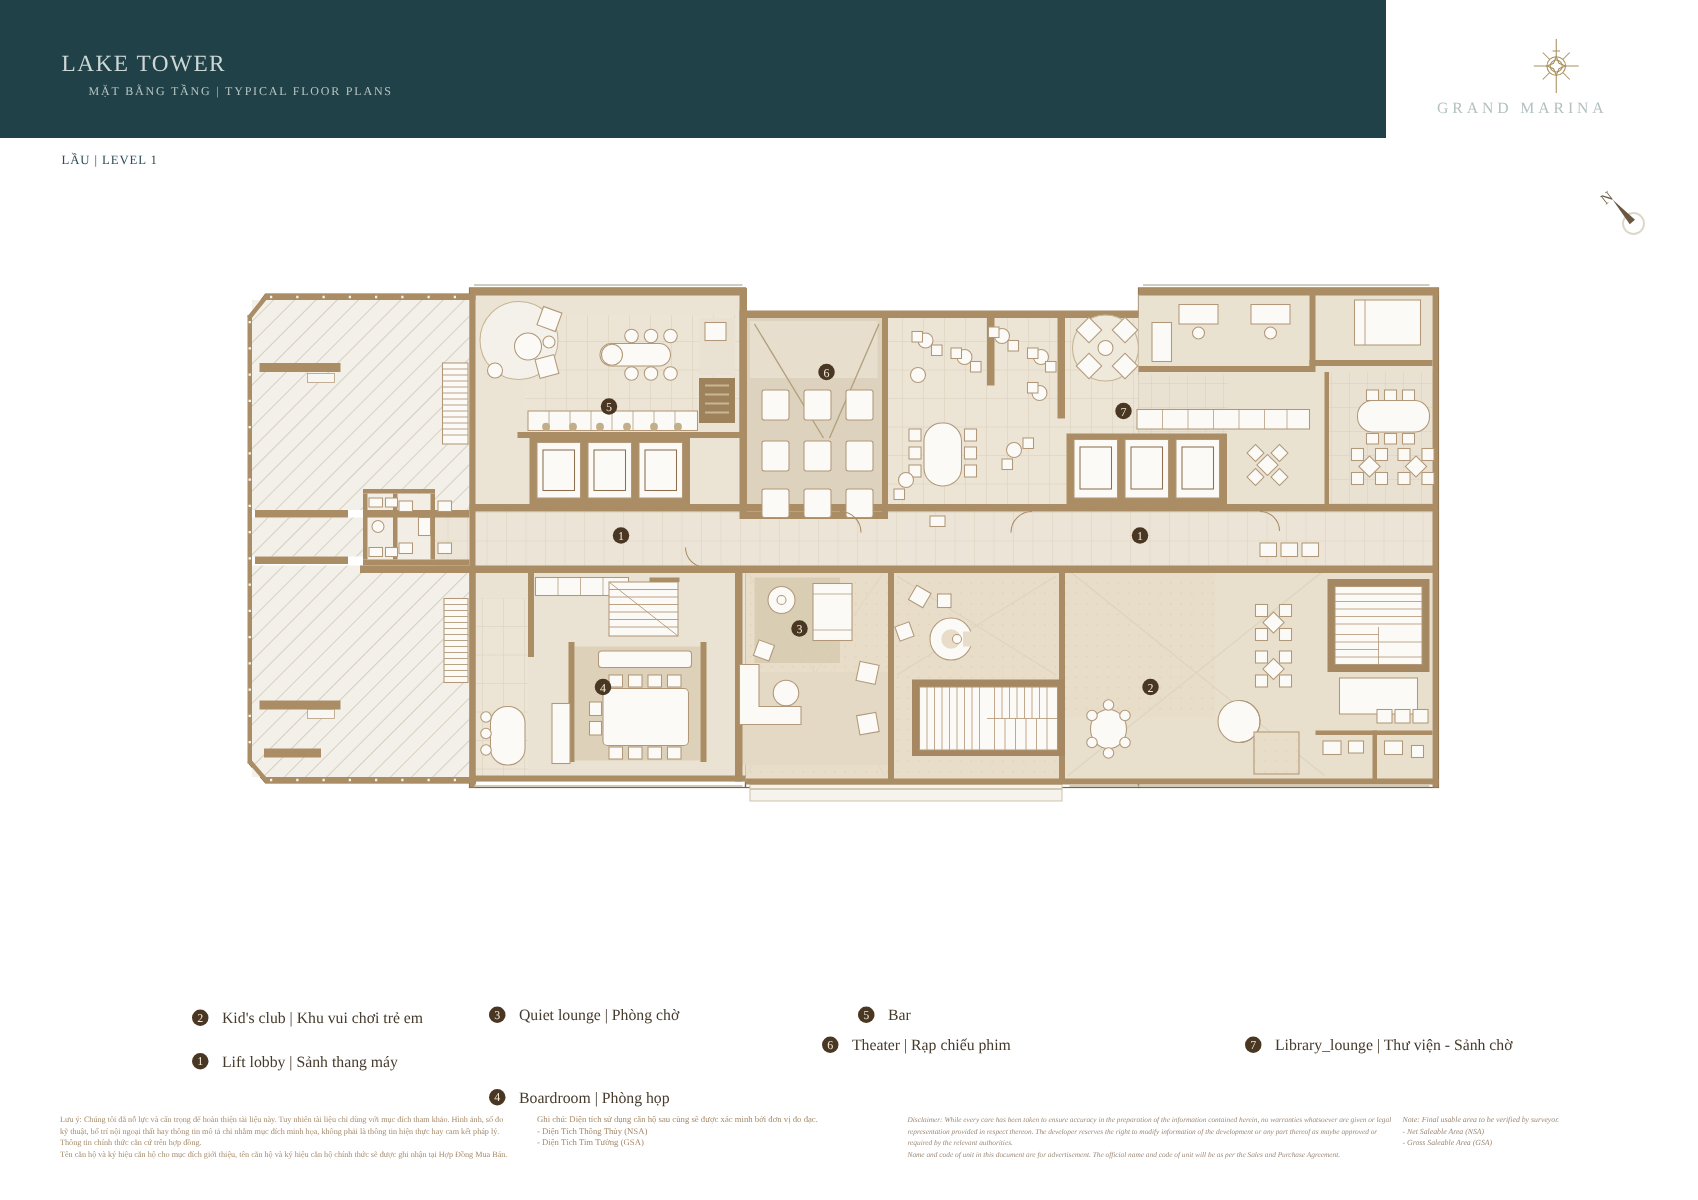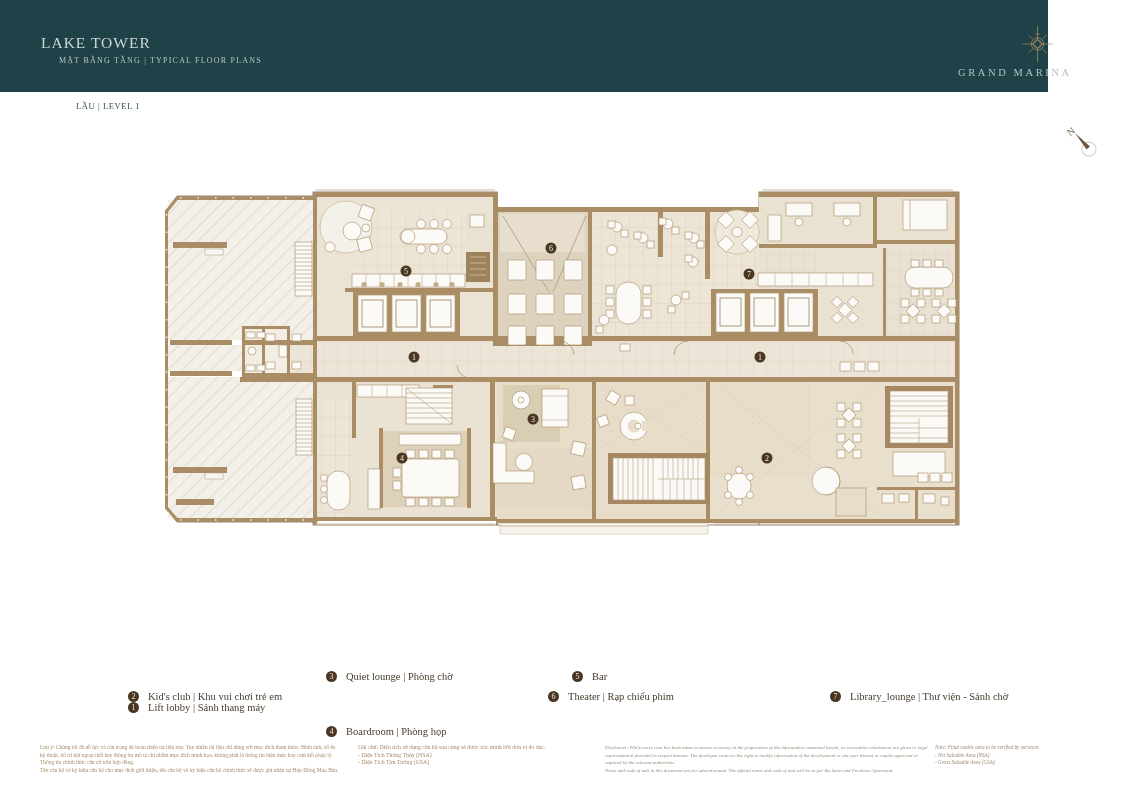--- a/index.html
+++ b/index.html
@@ -1,22 +1,22 @@
 <!DOCTYPE html>
 <html><head>
 <meta charset="utf-8">
 <style>
 html,body{margin:0;padding:0;width:1132px;height:800px;background:#ffffff;overflow:hidden;
   font-family:"Liberation Serif",serif;}
 .abs{position:absolute;}
-#header{position:absolute;left:0;top:0;width:1048px;height:92px;background:#1f4147;}
+#header{position:absolute;left:0;top:0;width:924px;height:92px;background:#1f4147;}
 #title{position:absolute;left:41px;top:34px;color:#cdd7d6;font-size:15.5px;letter-spacing:1px;}
 #subtitle{position:absolute;left:59px;top:56px;color:#b7c5c4;font-size:8px;letter-spacing:1.2px;}
 #gmtext{position:absolute;left:958px;top:67px;width:160px;color:#b3c1c0;font-size:10.5px;letter-spacing:2.6px;white-space:nowrap;}
-#level{position:absolute;left:41px;top:101px;color:#2c4f56;font-size:8.5px;letter-spacing:0.6px;margin-left:35px;}
+#level{position:absolute;left:41px;top:101px;color:#2c4f56;font-size:8.5px;letter-spacing:0.6px;}
 .leg{position:absolute;color:#463b2d;font-size:10.5px;white-space:nowrap;}
 .leg .c{display:inline-block;width:11px;height:11px;border-radius:50%;background:#4a3723;color:#f0e8d6;
   font-size:8px;line-height:11px;text-align:center;vertical-align:1px;margin-right:9px;}
 .ft{position:absolute;color:#a58a6a;font-size:5.45px;line-height:7.7px;white-space:nowrap;}
 .ft.it{font-style:italic;color:#9b8877;font-size:4.9px;}
 .ft.c2{font-size:5.8px;}
 .ft.c4{font-size:5.2px;}
 </style>
 </head>
 <body>
@@ -489,21 +489,21 @@
   <text x="406" y="274">5</text>
       <text x="551" y="251">6</text>
   <text x="749" y="277">7</text>
       <text x="533" y="422">3</text>
   <text x="402" y="461">4</text>
       <text x="767" y="461">2</text>
 </g>
 </svg>
 
 <div class="leg" style="left:128px;top:702px"><span class="c">1</span>Lift lobby | Sảnh thang máy</div>
-<div class="leg" style="left:128px;top:691px"><span class="c">2</span>Kid's club | Khu vui chơi trẻ em</div>
+<div class="leg" style="left:128px;top:673px"><span class="c">2</span>Kid's club | Khu vui chơi trẻ em</div>
 <div class="leg" style="left:326px;top:671px"><span class="c">3</span>Quiet lounge | Phòng chờ</div>
 <div class="leg" style="left:326px;top:726px"><span class="c">4</span>Boardroom | Phòng họp</div>
 <div class="leg" style="left:572px;top:671px"><span class="c">5</span>Bar</div>
 <div class="leg" style="left:548px;top:691px"><span class="c">6</span>Theater | Rạp chiếu phim</div>
 <div class="leg" style="left:830px;top:691px"><span class="c">7</span>Library_lounge | Thư viện - Sảnh chờ</div>
 
 <div class="ft" style="left:40px;top:744px">Lưu ý: Chúng tôi đã nỗ lực và cẩn trọng để hoàn thiện tài liệu này. Tuy nhiên tài liệu chỉ dùng với mục đích tham khảo. Hình ảnh, số đo<br>
 kỹ thuật, bố trí nội ngoại thất hay thông tin mô tả chỉ nhằm mục đích minh họa, không phải là thông tin hiện thực hay cam kết pháp lý.<br>
 Thông tin chính thức căn cứ trên hợp đồng.<br>
 Tên căn hộ và ký hiệu căn hộ cho mục đích giới thiệu, tên căn hộ và ký hiệu căn hộ chính thức sẽ được ghi nhận tại Hợp Đồng Mua Bán.</div>

